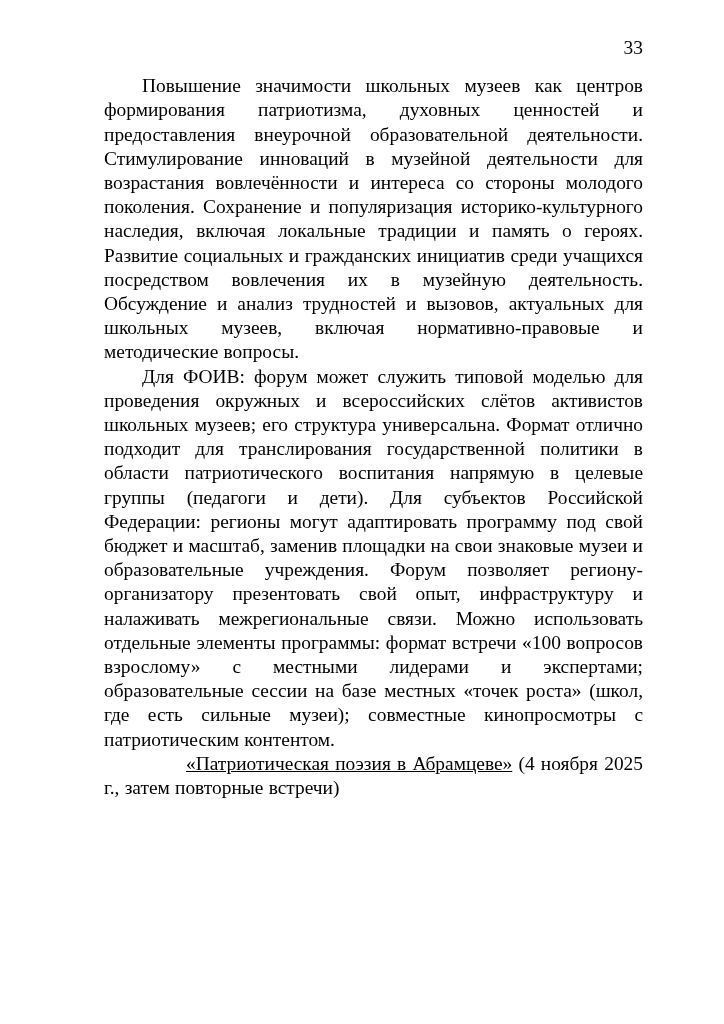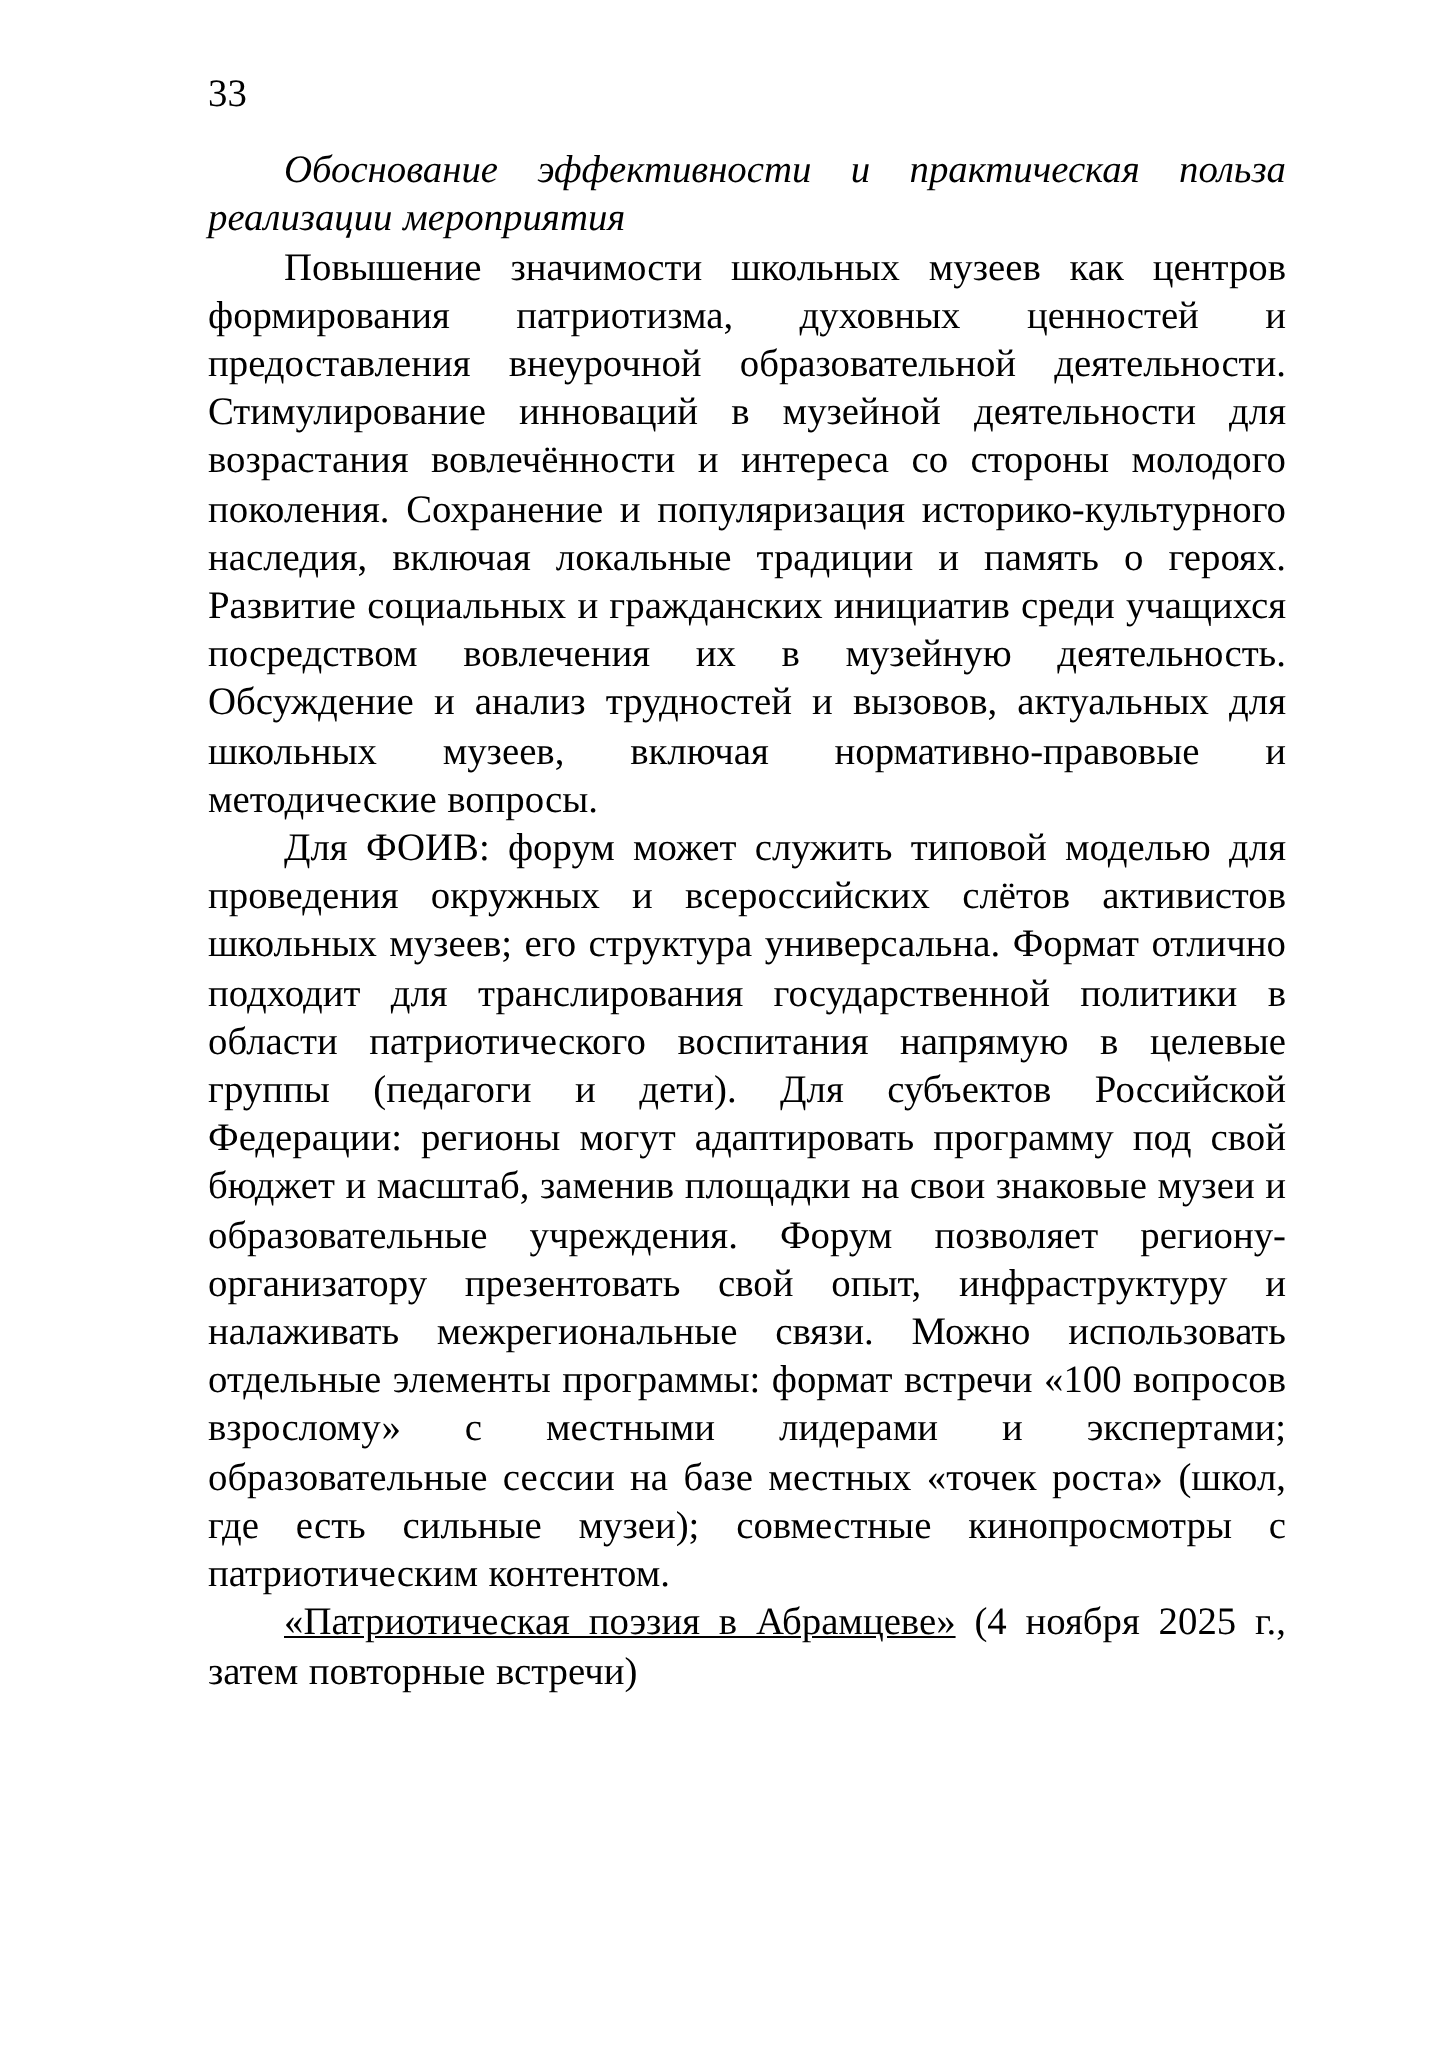--- a/index.html
+++ b/index.html
@@ -17,43 +17,43 @@
     width: 724px;
     height: 1024px;
     padding: 36px 81px 0 104px;
     background: #ffffff;
     color: #000000;
     font-family: "Liberation Serif", "DejaVu Serif", serif;
     font-size: 19.4px;
     line-height: 24.2px;
   }
   .page-number {
-    text-align: left;
+    text-align: right;
     margin: 0 0 14px 0;
   }
   .doc-body p.para {
     margin: 0;
     text-align: justify;
     text-indent: 38px;
     word-spacing: 0.02em;
   }
   .doc-body p.para.no-indent {
     text-indent: 0;
   }
   .doc-body p.para.italic {
     font-style: italic;
   }
   .underline {
     text-decoration: underline;
+    margin-left: 44px;
   }
 </style>
 </head>
 <body>
 
 <div class="page">
   <p class="page-number">33</p>
   <div class="doc-body">
-      <p class="para italic"><span>Обоснование эффективности и практическая польза реализации мероприятия</span></p>
       <p class="para"><span>Повышение значимости школьных музеев как центров формирования патриотизма, духовных ценностей и предоставления внеурочной образовательной деятельности. Стимулирование инноваций в музейной деятельности для возрастания вовлечённости и интереса со стороны молодого поколения. Сохранение и популяризация историко-культурного наследия, включая локальные традиции и память о героях. Развитие социальных и гражданских инициатив среди учащихся посредством вовлечения их в музейную деятельность. Обсуждение и анализ трудностей и вызовов, актуальных для школьных музеев, включая нормативно-правовые и методические вопросы.</span></p>
       <p class="para"><span>Для ФОИВ: форум может служить типовой моделью для проведения окружных и всероссийских слётов активистов школьных музеев; его структура универсальна. Формат отлично подходит для транслирования государственной политики в области патриотического воспитания напрямую в целевые группы (педагоги и дети). Для субъектов Российской Федерации: регионы могут адаптировать программу под свой бюджет и масштаб, заменив площадки на свои знаковые музеи и образовательные учреждения. Форум позволяет региону-организатору презентовать свой опыт, инфраструктуру и налаживать межрегиональные связи. Можно использовать отдельные элементы программы: формат встречи «100 вопросов взрослому» с местными лидерами и экспертами; образовательные сессии на базе местных «точек роста» (школ, где есть сильные музеи); совместные кинопросмотры с патриотическим контентом.</span></p>
       <p class="para"><span class="underline">«Патриотическая поэзия в Абрамцеве»</span><span> (4 ноября 2025 г., затем повторные встречи)</span></p>
     </div>
 </div>
 
 </body></html>

